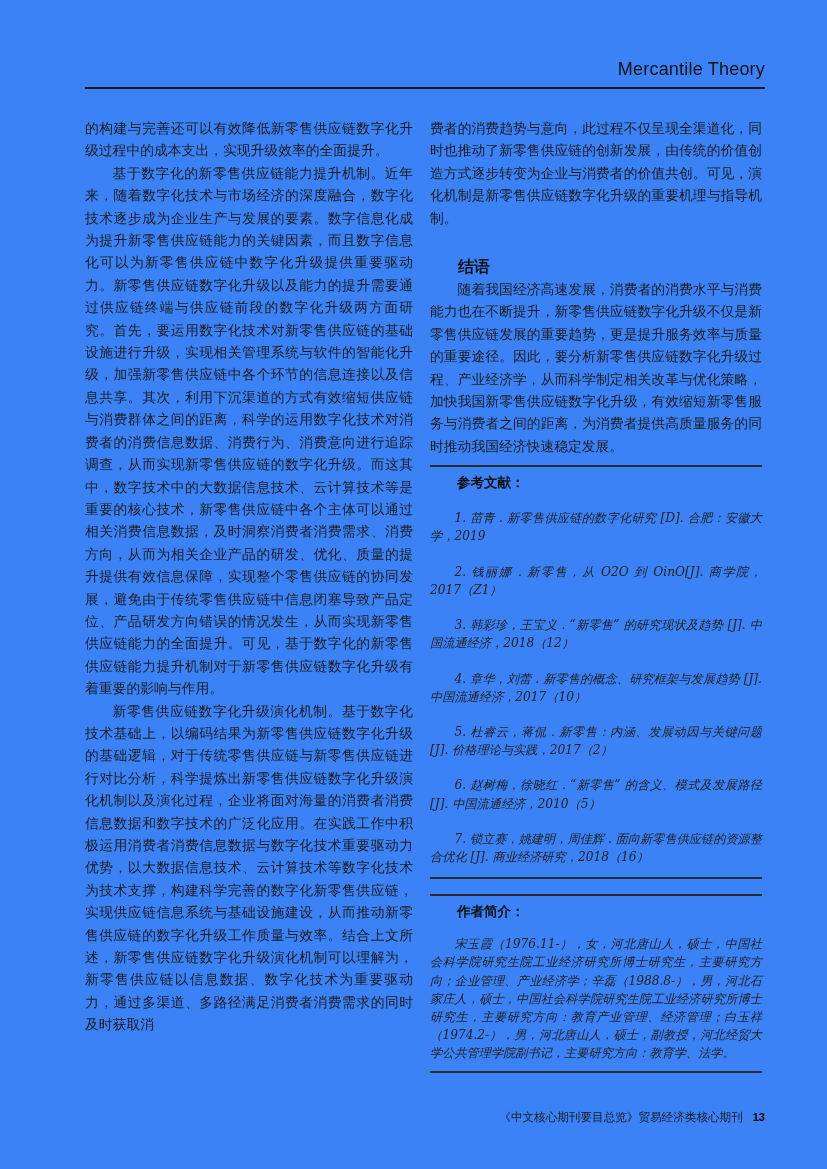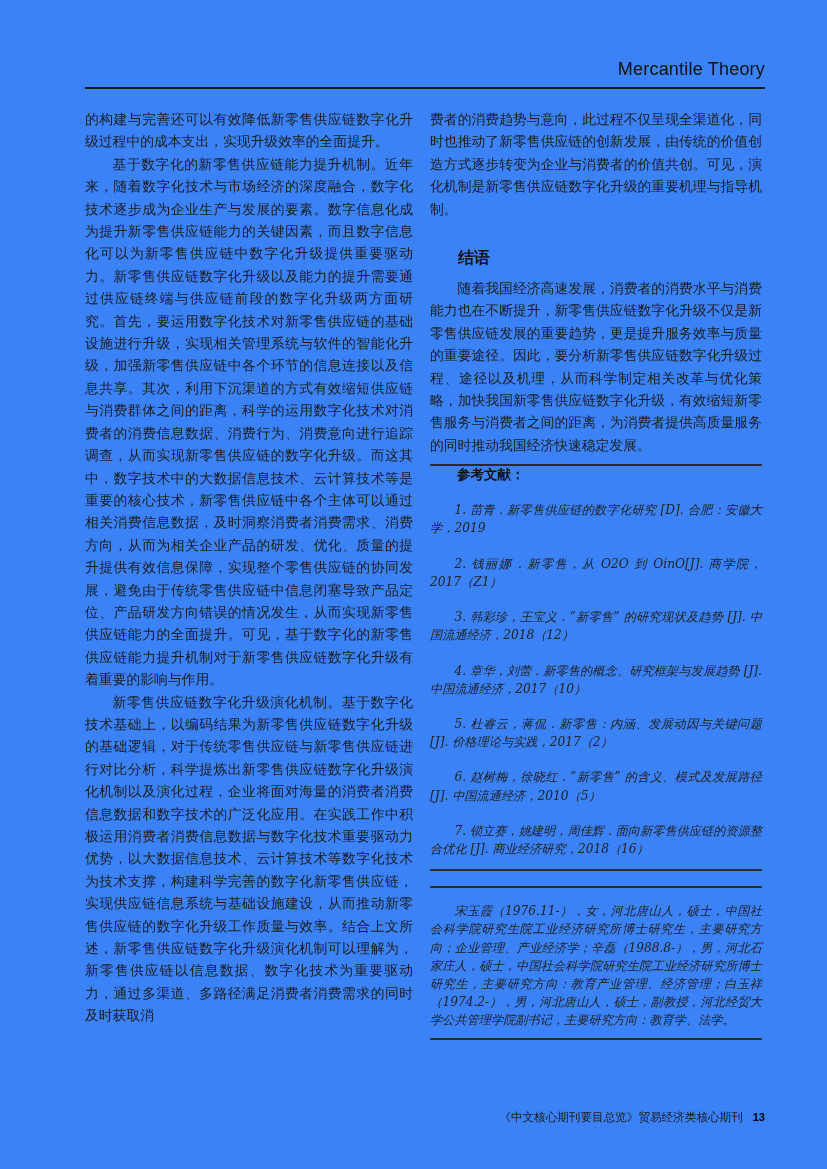--- a/index.html
+++ b/index.html
@@ -25,48 +25,49 @@
   .header-rule {
     position: absolute;
     top: 87px;
     left: 85px;
     width: 680px;
     height: 2px;
     background: #1a1a1a;
   }
   .col {
     position: absolute;
-    top: 109px;
+    top: 118px;
     text-align: justify;
   }
   .col-left  { left: 85px;  width: 328px; }
   .col-right { left: 430px; width: 332px; }
   .body-p {
     font-size: 13.8px;
     line-height: 22.4px;
     text-align: justify;
     text-justify: inter-ideograph;
     color: #1c1c1c;
   }
   .indent { text-indent: 2em; }
   .section-heading {
     font-family: "Liberation Sans", "DejaVu Sans", sans-serif;
     font-size: 16px;
     font-weight: bold;
     color: #111;
     padding-left: 28px;
     margin-top: 27px;
-    margin-bottom: 9px;
+    margin-bottom: 1px;
   }
   .sub-heading {
     font-family: "Liberation Sans", "DejaVu Sans", sans-serif;
     font-size: 13.5px;
     font-weight: bold;
     color: #111;
     padding-left: 27px;
+    margin-top: 7px;
     margin-bottom: 9px;
   }
   .rule {
     height: 2px;
     background: #2a2a2a;
     width: 100%;
   }
   .rule.refs-top { margin-top: 7px; }
   .rule.double-a { margin-top: 11px; }
   .rule.double-b { margin-top: 15px; }
@@ -105,38 +106,39 @@
   <div class="col col-left">
     <p class="body-p">的构建与完善还可以有效降低新零售供应链数字化升级过程中的成本支出，实现升级效率的全面提升。</p>
     <p class="body-p indent">基于数字化的新零售供应链能力提升机制。近年来，随着数字化技术与市场经济的深度融合，数字化技术逐步成为企业生产与发展的要素。数字信息化成为提升新零售供应链能力的关键因素，而且数字信息化可以为新零售供应链中数字化升级提供重要驱动力。新零售供应链数字化升级以及能力的提升需要通过供应链终端与供应链前段的数字化升级两方面研究。首先，要运用数字化技术对新零售供应链的基础设施进行升级，实现相关管理系统与软件的智能化升级，加强新零售供应链中各个环节的信息连接以及信息共享。其次，利用下沉渠道的方式有效缩短供应链与消费群体之间的距离，科学的运用数字化技术对消费者的消费信息数据、消费行为、消费意向进行追踪调查，从而实现新零售供应链的数字化升级。而这其中，数字技术中的大数据信息技术、云计算技术等是重要的核心技术，新零售供应链中各个主体可以通过相关消费信息数据，及时洞察消费者消费需求、消费方向，从而为相关企业产品的研发、优化、质量的提升提供有效信息保障，实现整个零售供应链的协同发展，避免由于传统零售供应链中信息闭塞导致产品定位、产品研发方向错误的情况发生，从而实现新零售供应链能力的全面提升。可见，基于数字化的新零售供应链能力提升机制对于新零售供应链数字化升级有着重要的影响与作用。</p>
     <p class="body-p indent">新零售供应链数字化升级演化机制。基于数字化技术基础上，以编码结果为新零售供应链数字化升级的基础逻辑，对于传统零售供应链与新零售供应链进行对比分析，科学提炼出新零售供应链数字化升级演化机制以及演化过程，企业将面对海量的消费者消费信息数据和数字技术的广泛化应用。在实践工作中积极运用消费者消费信息数据与数字化技术重要驱动力优势，以大数据信息技术、云计算技术等数字化技术为技术支撑，构建科学完善的数字化新零售供应链，实现供应链信息系统与基础设施建设，从而推动新零售供应链的数字化升级工作质量与效率。结合上文所述，新零售供应链数字化升级演化机制可以理解为，新零售供应链以信息数据、数字化技术为重要驱动力，通过多渠道、多路径满足消费者消费需求的同时及时获取消</p>
   </div>
 
   <div class="col col-right">
     <p class="body-p">费者的消费趋势与意向，此过程不仅呈现全渠道化，同时也推动了新零售供应链的创新发展，由传统的价值创造方式逐步转变为企业与消费者的价值共创。可见，演化机制是新零售供应链数字化升级的重要机理与指导机制。</p>
 
     <h3 class="section-heading">结语</h3>
-    <p class="body-p indent">随着我国经济高速发展，消费者的消费水平与消费能力也在不断提升，新零售供应链数字化升级不仅是新零售供应链发展的重要趋势，更是提升服务效率与质量的重要途径。因此，要分析新零售供应链数字化升级过程、途径以及机理，从而科学制定相关改革与优化策略，加快我国新零售供应链数字化升级，有效缩短新零售服务与消费者之间的距离，为消费者提供高质量服务的同时推动我国经济快速稳定发展。</p>
+    <p class="body-p indent">随着我国经济高速发展，消费者的消费水平与消费能力也在不断提升，新零售供应链数字化升级不仅是新零售供应链发展的重要趋势，更是提升服务效率与质量的重要途径。因此，要分析新零售供应链数字化升级过程、产业经济学，从而科学制定相关改革与优化策略，加快我国新零售供应链数字化升级，有效缩短新零售服务与消费者之间的距离，为消费者提供高质量服务的同时推动我国经济快速稳定发展。</p>
 
     <div class="rule refs-top"></div>
     <h4 class="sub-heading">参考文献：</h4>
 
     <div class="refs">
       <p class="kai">1. 苗青 . 新零售供应链的数字化研究 [D]. 合肥：安徽大学，2019</p>
       <p class="kai">2. 钱丽娜 . 新零售，从 O2O 到 OinO[J]. 商学院，2017（Z1）</p>
       <p class="kai">3. 韩彩珍，王宝义 . “新零售” 的研究现状及趋势 [J]. 中国流通经济，2018（12）</p>
       <p class="kai">4. 章华，刘蕾 . 新零售的概念、研究框架与发展趋势 [J]. 中国流通经济，2017（10）</p>
       <p class="kai">5. 杜睿云，蒋侃 . 新零售：内涵、发展动因与关键问题 [J]. 价格理论与实践，2017（2）</p>
       <p class="kai">6. 赵树梅，徐晓红 . “新零售” 的含义、模式及发展路径 [J]. 中国流通经济，2010（5）</p>
       <p class="kai">7. 锁立赛，姚建明，周佳辉 . 面向新零售供应链的资源整合优化 [J]. 商业经济研究，2018（16）</p>
     </div>
 
     <div class="rule double-a"></div>
     <div class="rule double-b"></div>
 
+    <h4 class="sub-heading">作者简介：</h4>
     <p class="kai bio">宋玉霞（1976.11-），女，河北唐山人，硕士，中国社会科学院研究生院工业经济研究所博士研究生，主要研究方向；企业管理、产业经济学；辛磊（1988.8-），男，河北石家庄人，硕士，中国社会科学院研究生院工业经济研究所博士研究生，主要研究方向：教育产业管理、经济管理；白玉祥（1974.2-），男，河北唐山人，硕士，副教授，河北经贸大学公共管理学院副书记，主要研究方向：教育学、法学。</p>
 
     <div class="rule bio-end"></div>
   </div>
 
   <div class="footer">
     <span class="footer-note">《中文核心期刊要目总览》贸易经济类核心期刊</span>
     <span class="footer-page">13</span>
   </div>
 

